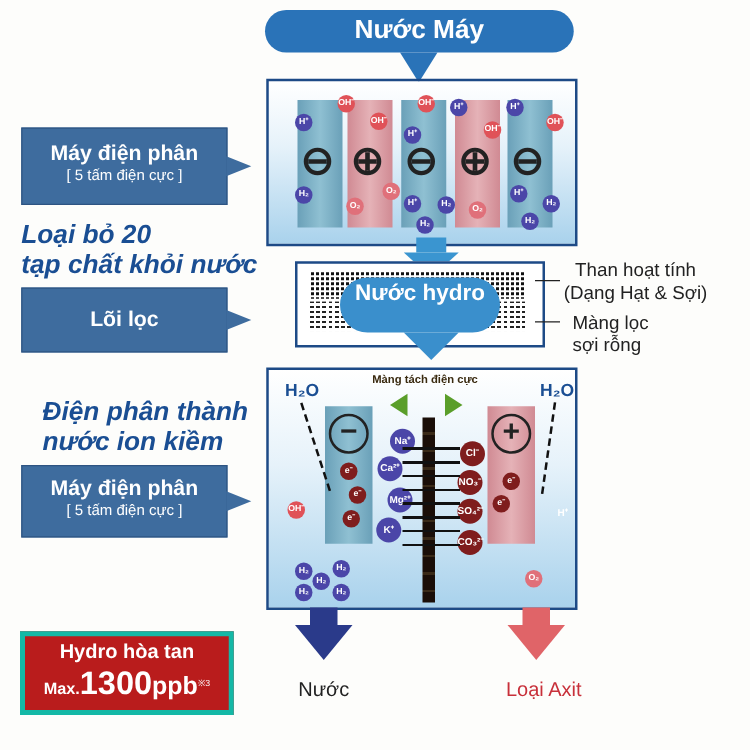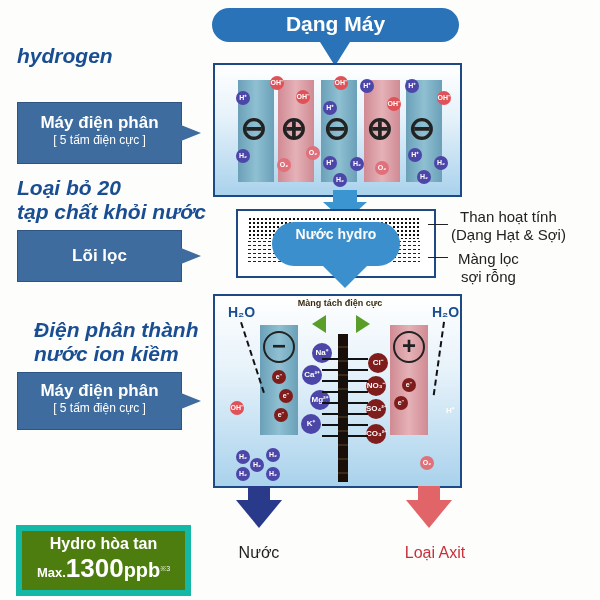--- a/index.html
+++ b/index.html
@@ -14,31 +14,30 @@
   .plate{width:36px;height:102px;}
   .plate.neg{background:linear-gradient(90deg,#6aa0b8,#8fc0d2,#6aa0b8);}
   .plate.pos{background:linear-gradient(90deg,#d08a93,#e5b2b7,#d08a93);}
   .sign{width:28px;height:28px;border:2px solid #222;border-radius:50%;position:absolute;left:50%;top:50%;margin:-16px 0 0 -16px;font-size:26px;line-height:26px;text-align:center;color:#222;font-weight:bold;}
   .ion{width:14px;height:14px;border-radius:50%;color:#fff;font-size:7px;font-weight:bold;text-align:center;line-height:14px;}
   .ion.h{background:#4b46a8;}
   .ion.oh{background:#e05258;}
   .ion.o{background:#e0707a;}
   .ion.e{background:#7f1d1d;}
   .ion.big{width:20px;height:20px;line-height:20px;font-size:8px;}
-  .label{color:#222;font-size:15px;line-height:18px;text-align:center;}
+  .label{color:#222;font-size:15px;line-height:18px;}
 </style>
 </head>
 <body>
 
 <div class="abs" style="left:212px;top:8px;width:247px;height:34px;background:#2a73b8;border-radius:17px;"></div>
-<div class="abs" style="left:212px;top:12px;width:247px;text-align:center;color:#fff;font-weight:bold;font-size:21px;">Dạng Máy</div>
+<div class="abs" style="left:212px;top:12px;width:247px;text-align:center;color:#fff;font-weight:bold;font-size:21px;">Nước Máy</div>
 <div class="abs" style="left:320px;top:42px;border-left:15px solid transparent;border-right:15px solid transparent;border-top:24px solid #2a73b8;"></div>
 
 <div class="abs heading" style="left:17px;top:44px;">
-  <div>hydrogen</div>
 </div>
 <div class="abs callout" style="left:17px;top:102px;width:163px;height:60px;">
   <div class="t1" style="margin-top:10px;">Máy điện phân</div>
   <div class="t2">[ 5 tấm điện cực ]</div>
 </div>
 
 <div class="abs box" style="left:213px;top:63px;width:245px;height:130px;"></div>
 <div class="abs" style="left:238px;top:80px;width:210px;height:102px;">
   <div class="abs plate neg" style="left:0;top:0;">
       <div class="sign" style="border:none;font-size:32px;">⊖</div>
@@ -84,21 +83,21 @@
   <div>tạp chất khỏi nước</div>
 </div>
 <div class="abs callout" style="left:17px;top:230px;width:163px;height:50px;">
   <div class="t1" style="margin-top:15px;">Lõi lọc</div>
 </div>
 
 <div class="abs" style="left:236px;top:209px;width:196px;height:65px;border:2px solid #1d4a86;background:#fff;"></div>
 <div class="abs" style="left:248px;top:217px;width:172px;height:22px;background-image:radial-gradient(#111 1.3px,transparent 1.5px);background-size:4px 4px;"></div>
 <div class="abs" style="left:248px;top:241px;width:172px;height:24px;background-image:repeating-linear-gradient(90deg,#222 0 3px,transparent 3px 5px);-webkit-mask:repeating-linear-gradient(#000 0 1.5px,transparent 1.5px 4px);mask:repeating-linear-gradient(#000 0 1.5px,transparent 1.5px 4px);"></div>
 <div class="abs" style="left:272px;top:222px;width:128px;height:44px;border-radius:22px;background:#3a8fcc;"></div>
-<div class="abs" style="left:272px;top:226px;width:128px;text-align:center;color:#fff;font-weight:bold;font-size:14px;line-height:17px;">
+<div class="abs" style="left:272px;top:226px;width:128px;text-align:center;color:#fff;font-weight:bold;font-size:18px;line-height:17px;">
   <div>Nước hydro</div>
 </div>
 <div class="abs" style="left:323px;top:266px;border-left:22px solid transparent;border-right:22px solid transparent;border-top:22px solid #3a8fcc;"></div>
 <div class="abs" style="left:428px;top:224px;width:20px;height:1px;background:#222;"></div>
 <div class="abs" style="left:428px;top:257px;width:20px;height:1px;background:#222;"></div>
 <div class="abs label" style="left:451px;top:208px;text-align:center;">
   <div>Than hoạt tính</div>
   <div>(Dạng Hạt &amp; Sợi)</div>
 </div>
 <div class="abs label" style="left:458px;top:250px;">
@@ -162,18 +161,18 @@
 <div class="abs" style="left:248px;top:486px;width:22px;height:14px;background:#2a3a8a;"></div>
 <div class="abs" style="left:236px;top:500px;border-left:23px solid transparent;border-right:23px solid transparent;border-top:28px solid #2a3a8a;"></div>
 <div class="abs" style="left:418px;top:486px;width:22px;height:14px;background:#e06468;"></div>
 <div class="abs" style="left:406px;top:500px;border-left:23px solid transparent;border-right:23px solid transparent;border-top:28px solid #e06468;"></div>
 
 <div class="abs label" style="left:196px;top:544px;width:126px;text-align:center;font-size:16px;">
   <div>Nước</div>
 </div>
 <div class="abs" style="left:380px;top:544px;width:110px;text-align:center;font-size:16px;color:#c8303a;">Loại Axit</div>
 
-<div class="abs" style="left:16px;top:525px;width:163px;height:59px;background:#4d7c0f;border:6px solid #14b8a6;color:#fff;text-align:center;">
+<div class="abs" style="left:16px;top:505px;width:163px;height:59px;background:#b91c1c;border:4px solid #14b8a6;color:#fff;text-align:center;">
   <div style="font-weight:bold;font-size:16px;margin-top:4px;">Hydro hòa tan</div>
   <div style="white-space:nowrap;">
     <span style="font-weight:bold;font-size:13px;">Max.</span><span style="font-weight:bold;font-size:26px;">1300</span><span style="font-weight:bold;font-size:20px;">ppb</span><sup style="font-size:7px;">※3</sup>
   </div>
 </div>
 
 </body></html>

